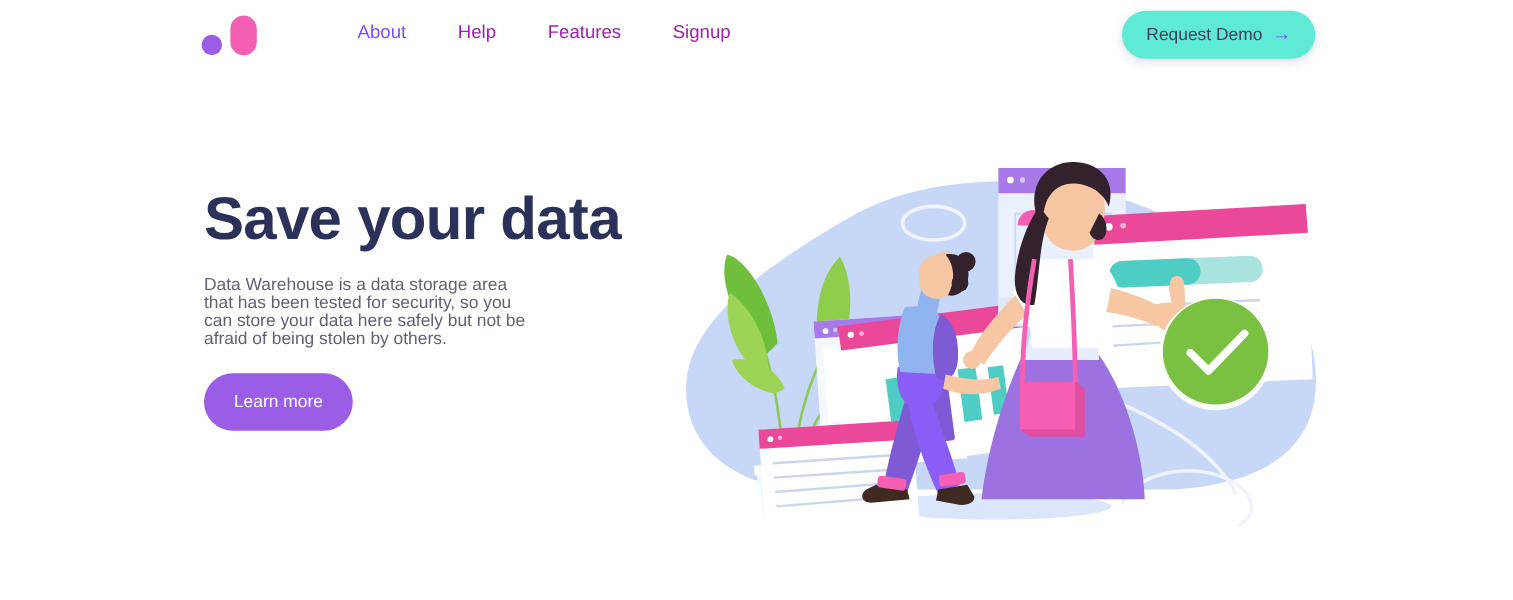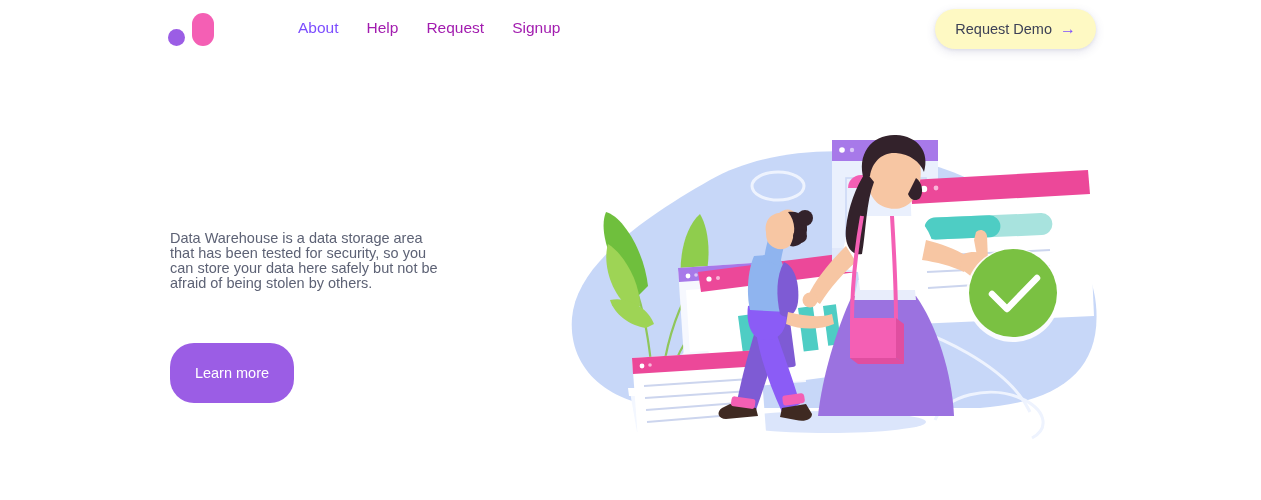--- a/index.html
+++ b/index.html
@@ -18,52 +18,52 @@
   }
   .logo {
     position: absolute; left: 168px; top: 14px;
     display: flex; align-items: flex-end; gap: 7px; height: 32px;
   }
   .logo-dot { width: 17px; height: 17px; border-radius: 50%; background: #9b5de5; }
   .logo-pill { width: 22px; height: 33px; border-radius: 11px; background: #f45fb4; }
 
   .nav {
     position: absolute; left: 298px; top: 19px;
-    display: flex; align-items: center; gap: 0px;
+    display: flex; align-items: center; gap: 15px;
   }
   .nav a {
     font-size: 15.5px; color: #a21caf; text-decoration: none;
     padding: 0 14px 0 0; margin-right: 14px; white-space: nowrap;
   }
   .nav a:last-child { margin-right: 6px; padding-right: 0; }
   .nav a.active { color: #7c4dff; }
 
   .demo-btn {
     position: absolute; right: 165px; top: 9px;
     height: 40px; padding: 0 20px;
-    background: #fef9c3; border: none; border-radius: 21px;
+    background: #5eead4; border: none; border-radius: 21px;
     box-shadow: 0 3px 10px rgba(90,90,140,.16), 0 1px 3px rgba(90,90,140,.10);
     display: flex; align-items: center; gap: 8px;
     font-size: 14.5px; color: #3d4156; cursor: pointer;
     font-family: "Liberation Sans", sans-serif;
   }
   .demo-arrow { color: #7c4dff; font-size: 16px; line-height: 1; }
 
   
   .hero-copy { position: absolute; left: 170px; top: 158px; width: 360px; }
   .headline {
     font-size: 50px; line-height: 48px; font-weight: bold;
     color: #2b3159; letter-spacing: -0.6px;
   }
   .subcopy {
     margin-top: 25px; font-size: 14.5px; line-height: 15px; color: #5d6275;
     width: 272px;
   }
   .learn-btn {
-    margin-top: 52px; width: 124px; height: 60px; border: none; border-radius: 24px;
+    margin-top: 20px; width: 124px; height: 48px; border: none; border-radius: 24px;
     background: #9b5de5; color: #ffffff; font-size: 14.5px; cursor: pointer;
     font-family: "Liberation Sans", sans-serif;
     display: flex; align-items: center; justify-content: center;
   }
 
   
   .illus { position: absolute; left: 560px; top: 120px; width: 560px; height: 330px; }
   .illus svg { display: block; width: 560px; height: 330px; }
 </style>
 </head>
@@ -74,33 +74,33 @@
   <div class="header">
 
     <div class="logo">
       <span class="logo-dot"></span>
       <span class="logo-pill"></span>
     </div>
 
     <nav class="nav">
       <a href="#" class="active">About</a>
       <a href="#">Help</a>
-      <a href="#">Request</a>
+      <a href="#">Features</a>
       <a href="#">Signup</a>
     </nav>
 
     <button class="demo-btn">
       <span>Request Demo</span>
       <span class="demo-arrow">→</span>
     </button>
   </div>
 
   <div class="hero-copy">
     <h1 class="headline">
-      <br>
+      <span>Save your data</span><br>
     </h1>
     <p class="subcopy">Data Warehouse is a data storage area that has been tested for security, so you can store your data here safely but not be afraid of being stolen by others.</p>
     <button class="learn-btn">Learn more</button>
   </div>
 
   <div class="illus">
     <svg viewBox="0 0 560 330" xmlns="http://www.w3.org/2000/svg">
       <defs>
         <clipPath id="clipAll">
             <rect x="0" y="0" width="560" height="330"></rect>

